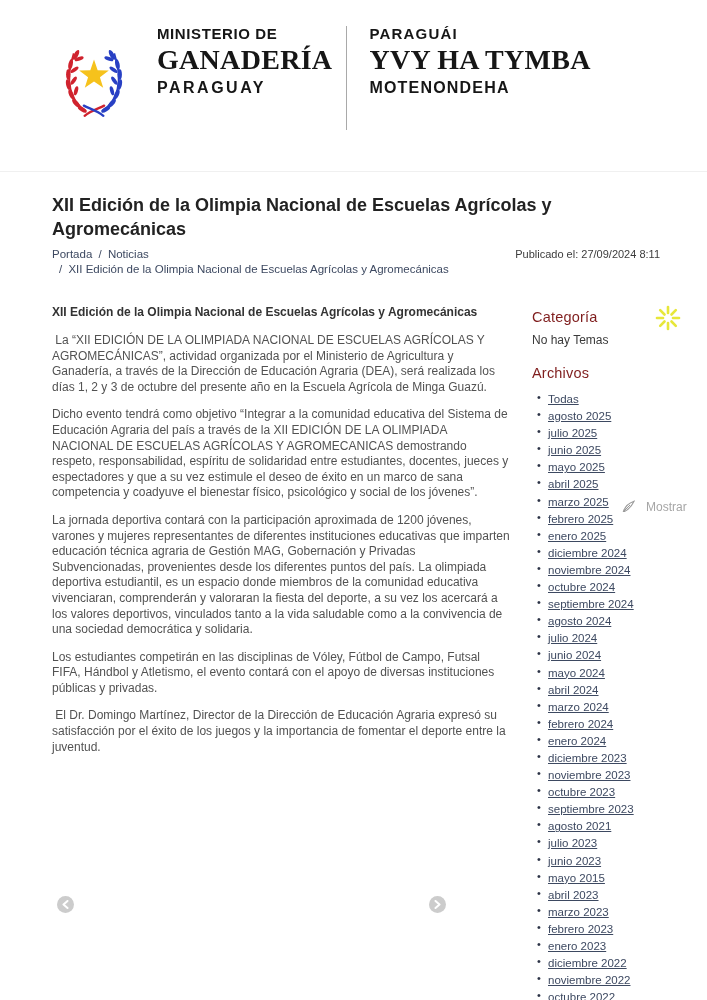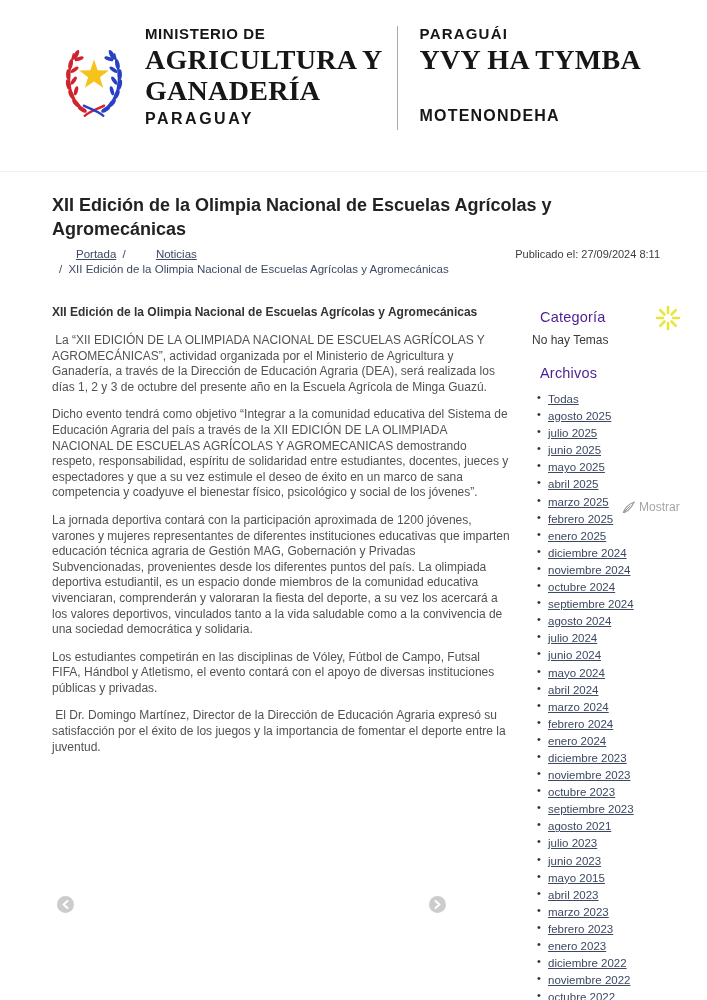--- a/index.html
+++ b/index.html
@@ -10,61 +10,61 @@
   }
   .page { width:707px; height:1000px; position:relative; }
 
   
   header {
     display:flex; align-items:flex-start;
     padding:24px 0 0 55px; height:172px;
     border-bottom:1px solid #f0f0f0;
   }
   .emblem { flex:0 0 auto; margin-top:8px; }
-  .mag-text { margin-left:12px; color:#161616; }
+  .mag-text { margin-left:24px; color:#161616; }
   .line-sans-sm { font-size:15px; font-weight:bold; letter-spacing:.6px; line-height:20px; }
   .line-serif   { font-family:"Liberation Serif", serif; font-size:28px; font-weight:bold; line-height:31px; letter-spacing:.3px; }
   .line-sans-lg { font-size:16px; font-weight:bold; letter-spacing:2.5px; line-height:26px; }
   .logo-divider { width:1px; height:104px; background:#a9a9a9; margin:2px 22px 0 14px; }
   .guarani-text { color:#161616; }
   .guarani-text .line-sans-sm { letter-spacing:1.2px; }
-  .guarani-text .line-sans-lg { letter-spacing:1.2px;margin-top:28px; }
+  .guarani-text .line-sans-lg { letter-spacing:1.2px; }
 
   
   .content { padding:0 47px 0 52px; }
   h1.page-title {
     margin-top:21px; font-size:18px; line-height:24px; font-weight:bold; color:#222222;
     max-width:600px;
   }
   .meta-row { position:relative; margin-top:6px; }
   .breadcrumb { font-size:11.5px; line-height:15px; color:#3d4961; max-width:440px; }
-  .breadcrumb a { color:#3d4961; text-decoration:underline; cursor:pointer;margin-left:24px; }
+  .breadcrumb a { color:#3d4961; cursor:pointer; }
   .breadcrumb .sep { margin:0 3px; color:#3d4961; }
   .breadcrumb .crumb-line2 { padding-left:4px; }
   .published { position:absolute; right:0; top:1px; font-size:11px; color:#3c3c3c; }
 
   
   .columns { display:flex; margin-top:28px; }
   article { width:458px; flex:0 0 auto; }
   article h2 { font-size:12px; font-weight:bold; color:#333333; margin-bottom:14px; }
   article p.para { font-size:12px; line-height:15.6px; color:#525252; margin-bottom:12px; white-space:pre-wrap; }
 
   aside { flex:1 1 auto; margin-left:22px; padding-top:4px; position:relative; }
-  .cat-title, .arch-title { font-size:14.5px; color:#4c1d95; letter-spacing:.2px;margin-left:8px; }
+  .cat-title, .arch-title { font-size:14.5px; color:#7f1d1d; letter-spacing:.2px; }
   .cat-empty { font-size:12px; color:#3a3a3a; margin-top:8px; }
   .arch-title { margin-top:18px; }
   ul.archives { list-style:none; margin-top:9px; padding-left:16px; }
   ul.archives li { line-height:15.1px; position:relative; }
   ul.archives li::before { content:"•"; position:absolute; left:-11px; color:#2b3245; font-size:11px; }
   ul.archives a { font-size:11.5px; color:#3d4961; text-decoration:underline; cursor:pointer;text-align:right; }
 
   
   .asterisk { position:absolute; left:654px; top:304px; width:28px; height:28px; }
   .mostrar {
-    position:absolute; left:619px; top:499px; display:flex; align-items:flex-end; gap:4px;
+    position:absolute; left:619px; top:499px; display:flex; align-items:flex-start; gap:11px;
     background:rgba(255,255,255,.82); padding:1px 3px; border-radius:3px;
     font-size:12px; color:#a6a6a6; z-index:5;
   }
   .arrow {
     position:absolute; width:17px; height:17px; border-radius:50%;
     background:#cccccc; display:flex; align-items:center; justify-content:center; cursor:pointer;
   }
   .arrow svg { display:block; }
   .arrow.prev { left:57px; top:896px; }
   .arrow.next { left:429px; top:896px; }
@@ -110,21 +110,20 @@
           <ellipse cx="76" cy="61" rx="6" ry="2.4" transform="rotate(55 76 61)"></ellipse>
           <ellipse cx="73" cy="74" rx="6" ry="2.4" transform="rotate(75 73 74)"></ellipse>
         </g>
 
         <polygon fill="#f6c21c" points="50,34 54.7,47.5 69,47.8 57.6,56.5 61.8,70.2 50,62 38.2,70.2 42.4,56.5 31,47.8 45.3,47.5"></polygon>
       </svg>
     </div>
 
     <div class="mag-text">
       <div class="line-sans-sm">MINISTERIO DE</div>
-      <div class="line-serif">AGRICULTURA Y</div>
       <div class="line-serif">GANADERÍA</div>
       <div class="line-sans-lg">PARAGUAY</div>
     </div>
 
     <div class="logo-divider"></div>
 
     <div class="guarani-text">
       <div class="line-sans-sm">PARAGUÁI</div>
       <div class="line-serif">YVY HA TYMBA</div>
       <div class="line-sans-lg">MOTENONDEHA</div>

